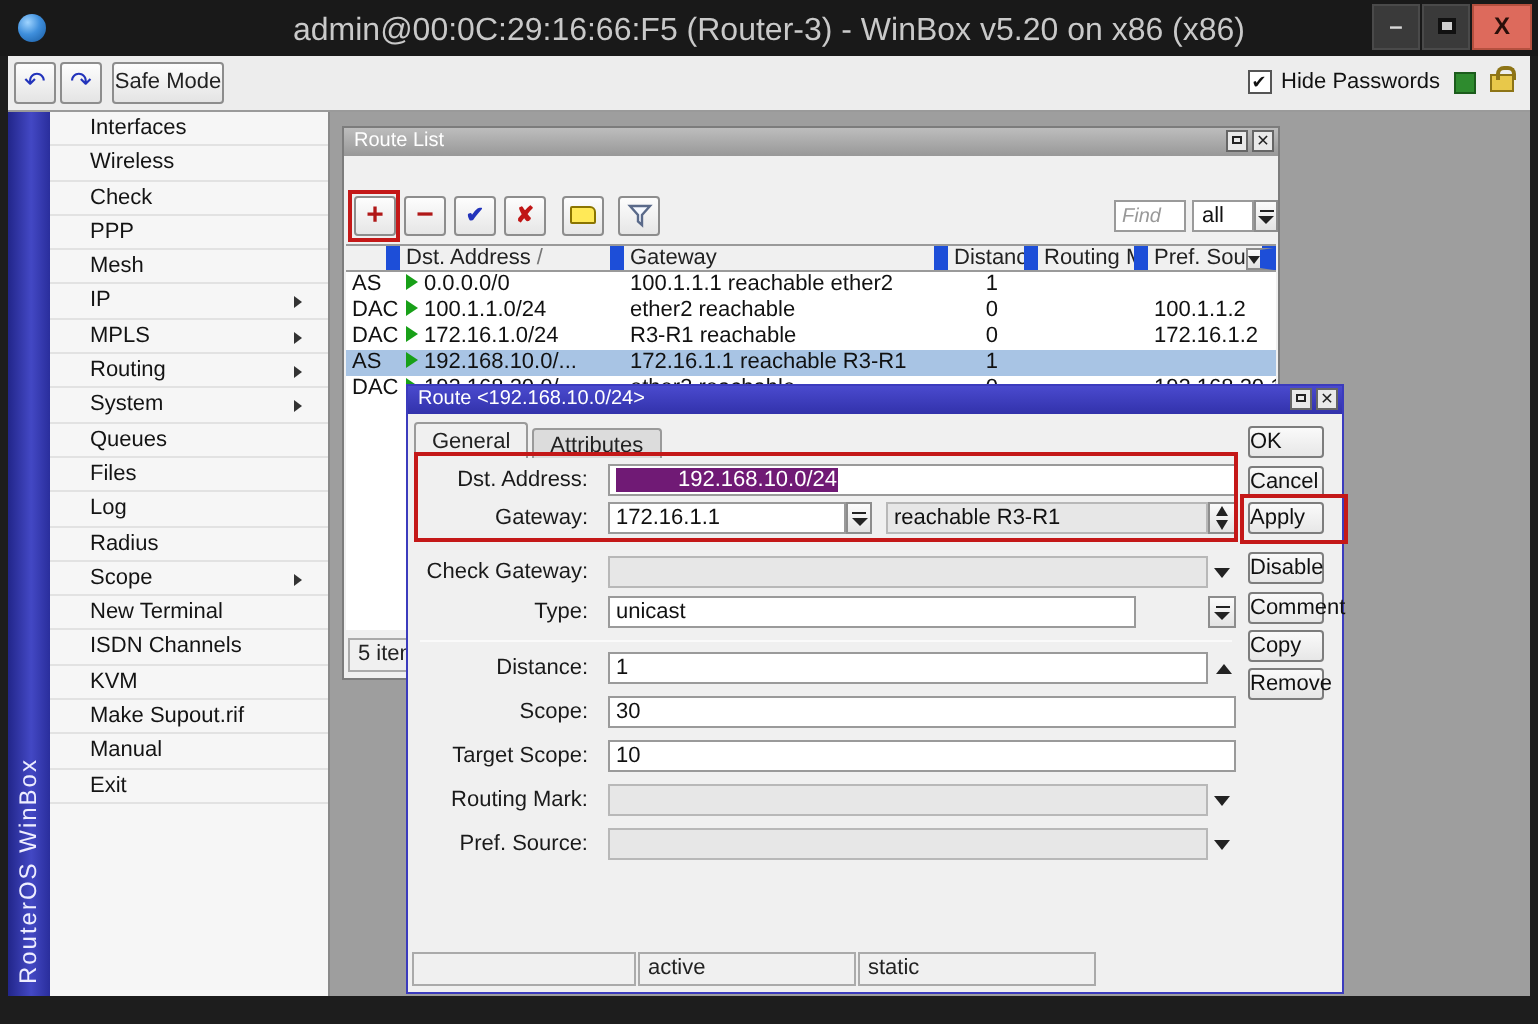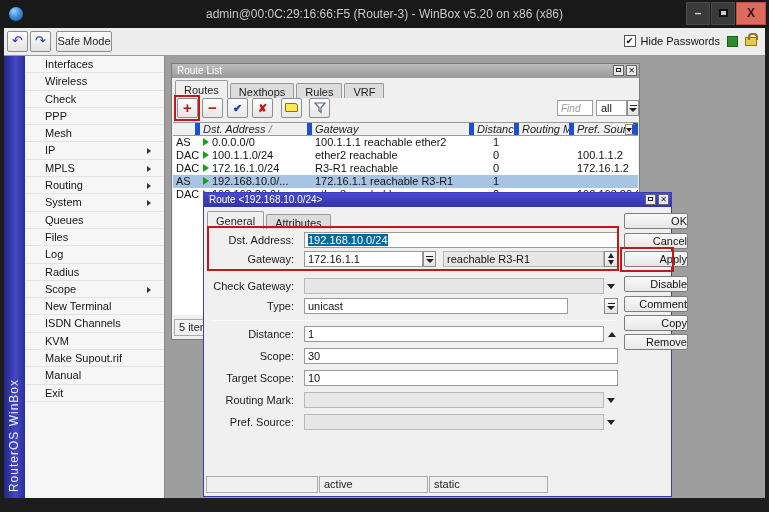--- a/index.html
+++ b/index.html
@@ -5,21 +5,21 @@
   * { margin:0; padding:0; box-sizing:border-box; }
   html,body { width:769px; height:512px; overflow:hidden; }
   body { font-family:"Liberation Sans", sans-serif; font-size:11px; color:#111; }
 
   #root { position:relative; width:769px; height:512px; background:#1d1d1d; }
 
   
   .titlebar { position:absolute; left:0; top:0; width:769px; height:28px; background:#191919; }
   .winbox-logo { position:absolute; left:9px; top:7px; width:14px; height:14px; border-radius:50%;
     background:radial-gradient(circle at 35% 30%, #9fd4ff 0%, #3f8fdc 45%, #16589e 100%); }
-  .titlebar-text { position:absolute; left:0; right:0; top:7px; text-align:center; color:#c9c9c9; font-size:12px; }
+  .titlebar-text { position:absolute; left:0; right:0; top:7px; text-align:center; color:#c9c9c9; font-size:16px; }
   .tb-btn { position:absolute; top:2px; height:23px; border:1px solid #4a4a4a; background:#3a3a3a;
     color:#d8d8d8; text-align:center; line-height:21px; font-weight:bold; font-size:12px; }
   .tb-min { left:686px; width:24px; }
   .tb-max { left:711px; width:24px; }
   .tb-max .sq { display:inline-block; width:9px; height:8px; border:2px solid #111; background:#cfcfcf; margin-top:6px; }
   .tb-close { left:736px; width:30px; background:#dd6a5c; border-color:#b4503f; color:#2a0f0a; }
 
   
   .maintoolbar { position:absolute; left:4px; top:28px; width:761px; height:28px; background:#ededed; border-bottom:1px solid #9a9a9a; }
   .mt-btn { position:absolute; top:3px; height:21px; background:linear-gradient(#fdfdfd,#e4e4e4);
@@ -82,43 +82,43 @@
   .routelist .win-titlebar { background:linear-gradient(#bdbdbd,#989898); }
   .rl-tabs { top:16px; }
   .rl-toolbar { position:absolute; left:0; right:0; top:34px; height:24px; }
   .rl-find { position:absolute; top:2px; left:385px; width:36px; height:16px; border:1px solid #9a9a9a; background:#fff; font-size:10px; padding:0 3px; font-family:"Liberation Sans",sans-serif; }
   .rl-find::placeholder { color:#999; font-style:italic; }
   .rl-all { position:absolute; top:2px; left:424px; width:31px; height:16px; background:#fff; border:1px solid #9a9a9a; padding:1px 4px; }
   .rl-all-dd { position:absolute; top:2px; left:455px; width:12px; height:16px; }
   .rl-table { position:absolute; left:1px; right:1px; top:58px; bottom:24px; background:#fff; border-top:1px solid #9a9a9a; overflow:hidden; }
   .rl-grid { display:grid; grid-template-columns:27px 112px 162px 45px 55px 1fr; }
   .rl-header { background:#f0f0f0; border-bottom:1px solid #9a9a9a; height:13px; position:relative; }
-  .rl-header > div { border-right:5px solid #1d4ed8; padding:0 3px; line-height:12px; color:#222; overflow:hidden; white-space:nowrap;font-style:italic; }
+  .rl-header > div { border-right:7px solid #1d4ed8; padding:0 3px; line-height:12px; color:#222; overflow:hidden; white-space:nowrap; }
   .hdr-dd { position:absolute; right:1px; top:1px; width:12px; height:11px; }
   .rl-row { height:13px; line-height:12px; }
   .rl-row > div { padding:0 3px; overflow:hidden; white-space:nowrap; }
   .rl-row .dist { text-align:right; padding-right:20px; }
   .rl-row.selected { background:#a8c4e4; }
   .flag { display:inline-block; width:0; height:0; border-left:6px solid #18a018; border-top:4px solid transparent;
     border-bottom:4px solid transparent; margin-right:3px; }
   .rl-status { position:absolute; left:2px; right:2px; bottom:3px; height:17px; border:1px solid #aaa; background:#f0f0f0;
     line-height:15px; padding-left:4px; color:#222; }
 
   
   .routedlg { position:absolute; left:203px; top:192px; width:469px; height:305px; background:#f0f0f0;
     border:1px solid #3b3bbd; z-index:20; }
   .routedlg .win-titlebar { background:linear-gradient(#4a4ace,#3232ab); }
   .dlg-tabs { top:18px; }
   .field-row { position:absolute; height:16px; }
   .field-label { position:absolute; width:95px; left:0; top:2px; text-align:right; padding-right:5px; color:#1a1a1a; }
   .field-input { position:absolute; left:100px; height:16px; background:#fff; border:1px solid #9a9a9a; padding:1px 3px; line-height:12px; }
   .field-input.disabled { background:#e7e7e7; border-color:#b8b8b8; }
-  .selhl { background:#0369a1; color:#fff; }
-  .dlg-btn { position:absolute; left:420px; width:64px; height:16px; background:linear-gradient(#fafafa,#e7e7e7);
-    border:1px solid #7d7d7d; border-radius:2px; text-align:right; line-height:14px; color:#111; }
+  .selhl { background:#701a75; color:#fff;padding-left:31px; }
+  .dlg-btn { position:absolute; left:420px; width:38px; height:16px; background:linear-gradient(#fafafa,#e7e7e7);
+    border:1px solid #7d7d7d; border-radius:2px; text-align:left; line-height:14px; color:#111; }
   .dlg-status { position:absolute; left:2px; bottom:3px; height:17px; display:grid; grid-template-columns:113px 110px 120px 120px; }
   .dlg-status > div { border:1px solid #aaa; margin-right:1px; background:#f0f0f0; line-height:15px; padding-left:4px; color:#222; }
   .sep { position:absolute; left:6px; right:55px; height:1px; background:#d7d7d7; border-bottom:1px solid #fafafa; }
 
   .funnel-icon svg { margin-top:2px; }
 </style>
 </head>
 <body>
 
 <div id="root">
@@ -171,26 +171,20 @@
   </div>
 
   <div class="workarea"></div>
 
   <div class="routelist">
     <div class="win-titlebar">
       <span>Route List</span>
       <span class="win-btn" style="right:15px;"><span class="sq2"></span></span>
       <span class="win-btn" style="right:2px;">✕</span>
     </div>
-    <div class="tabsrow rl-tabs">
-      <span class="tab active">Routes</span>
-      <span class="tab">Nexthops</span>
-      <span class="tab">Rules</span>
-      <span class="tab">VRF</span>
-    </div>
     <div class="rl-toolbar">
       <div class="icon-btn" style="left:5px; color:#b01818; font-size:15px;">+</div>
       <div class="ann-red" style="left:2px; top:-3px; width:26px; height:26px;"></div>
       <div class="icon-btn" style="left:30px; color:#b01818; font-size:15px;">−</div>
       <div class="icon-btn" style="left:55px; color:#2233bb; font-size:11px;">✔</div>
       <div class="icon-btn" style="left:80px; color:#c01616; font-size:11px;">✘</div>
       <div class="icon-btn" style="left:109px;">
         <span style="display:inline-block;width:13px;height:9px;background:#ffe957;border:1px solid #8a7400;border-radius:1px 3px 1px 1px;margin-top:4px;"></span>
       </div>
       <div class="icon-btn funnel-icon" style="left:137px;">

